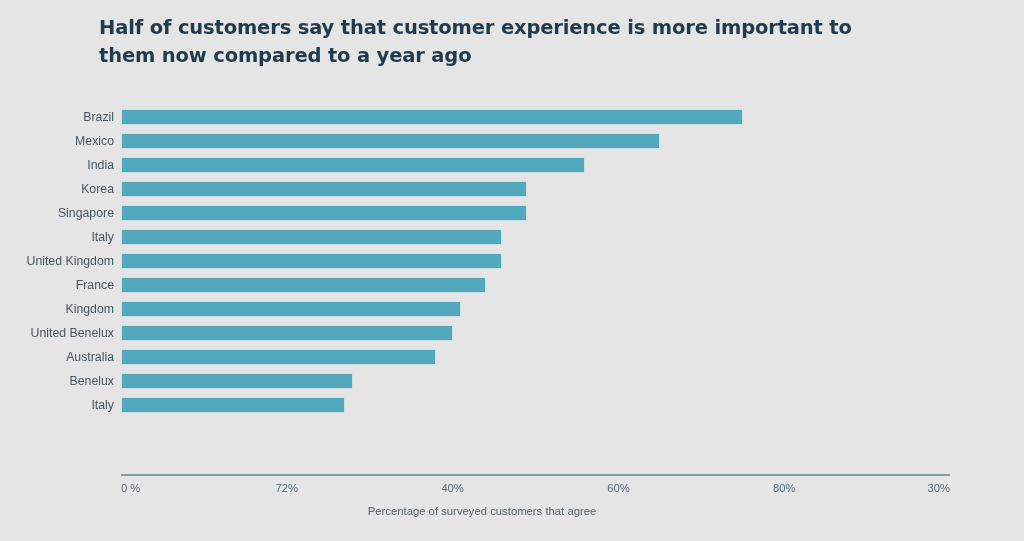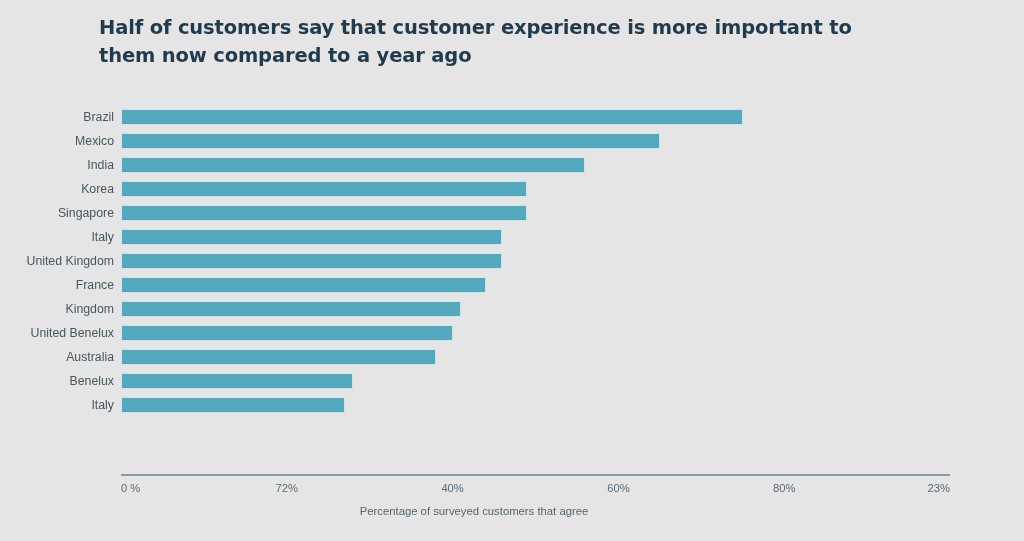--- a/index.html
+++ b/index.html
@@ -110,21 +110,21 @@
     font-size: 11.2px;
     color: #5b6b74;
     white-space: nowrap;
     transform: translateX(-50%);
   }
   .tick-label.first { transform: translateX(0); }
   .tick-label.last  { transform: translateX(-100%); }
 
   .axis-caption {
     position: absolute;
-    left: 0;
+    left: 8px;
     top: 505px;
     width: 948px;
     text-align: center;
     font-size: 11.3px;
     color: #55656e;
   }
 </style>
 </head>
 <body>
 
@@ -216,19 +216,19 @@
       </div>
 
     <div class="axis-line"></div>
 
     <div class="axis-ticks" id="axis-ticks">
         <div class="tick-label first" style="left: 121px;">0 %</div>
         <div class="tick-label" style="left: 286.8px;">72%</div>
         <div class="tick-label" style="left: 452.6px; text-align: right;">40%</div>
         <div class="tick-label" style="left: 618.4px;">60%</div>
         <div class="tick-label" style="left: 784.2px;">80%</div>
-        <div class="tick-label last" style="left: 950px;">23%</div>
+        <div class="tick-label last" style="left: 950px;">30%</div>
       </div>
 
     <div class="axis-caption">Percentage of surveyed customers that agree</div>
 
   </div>
 </div>
 
 </body></html>

